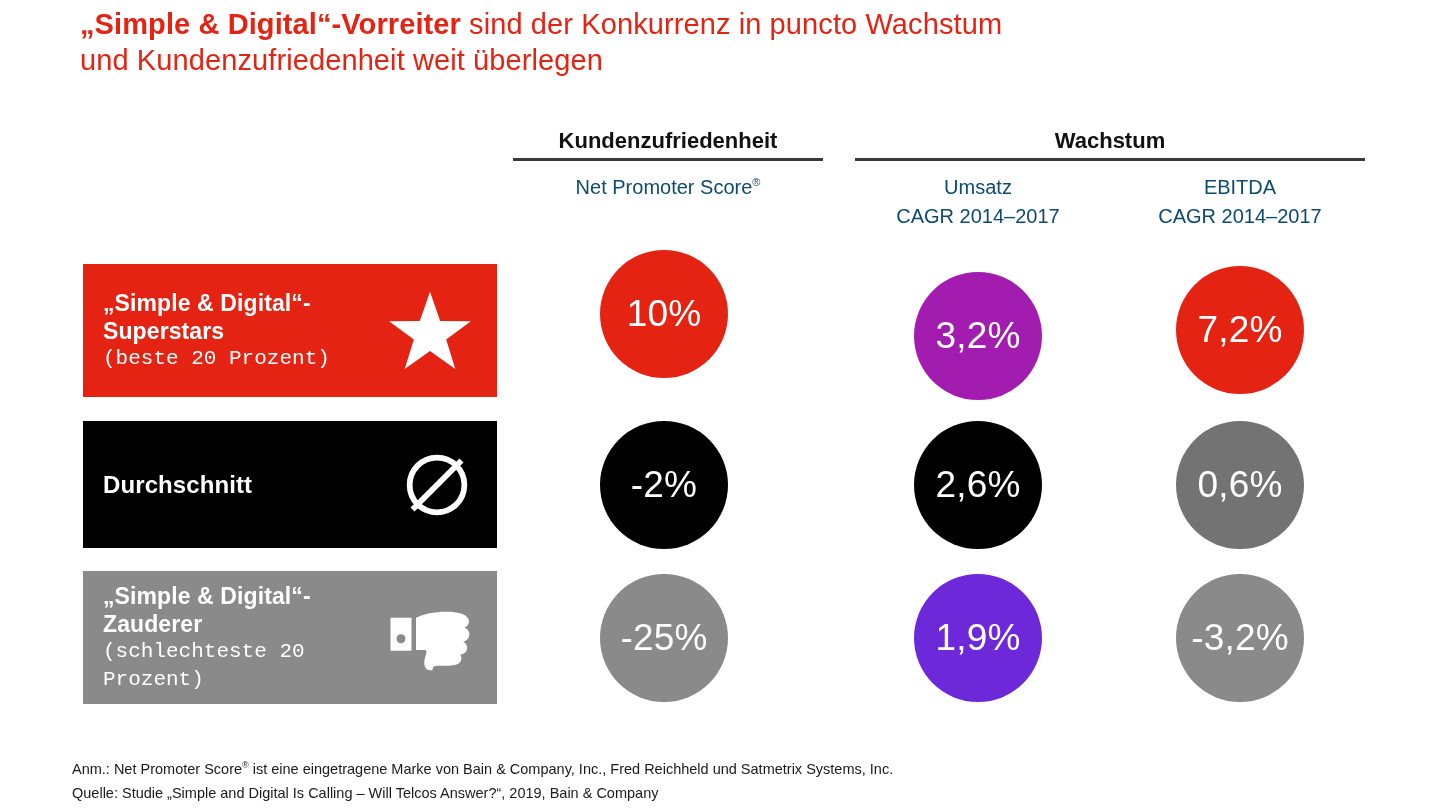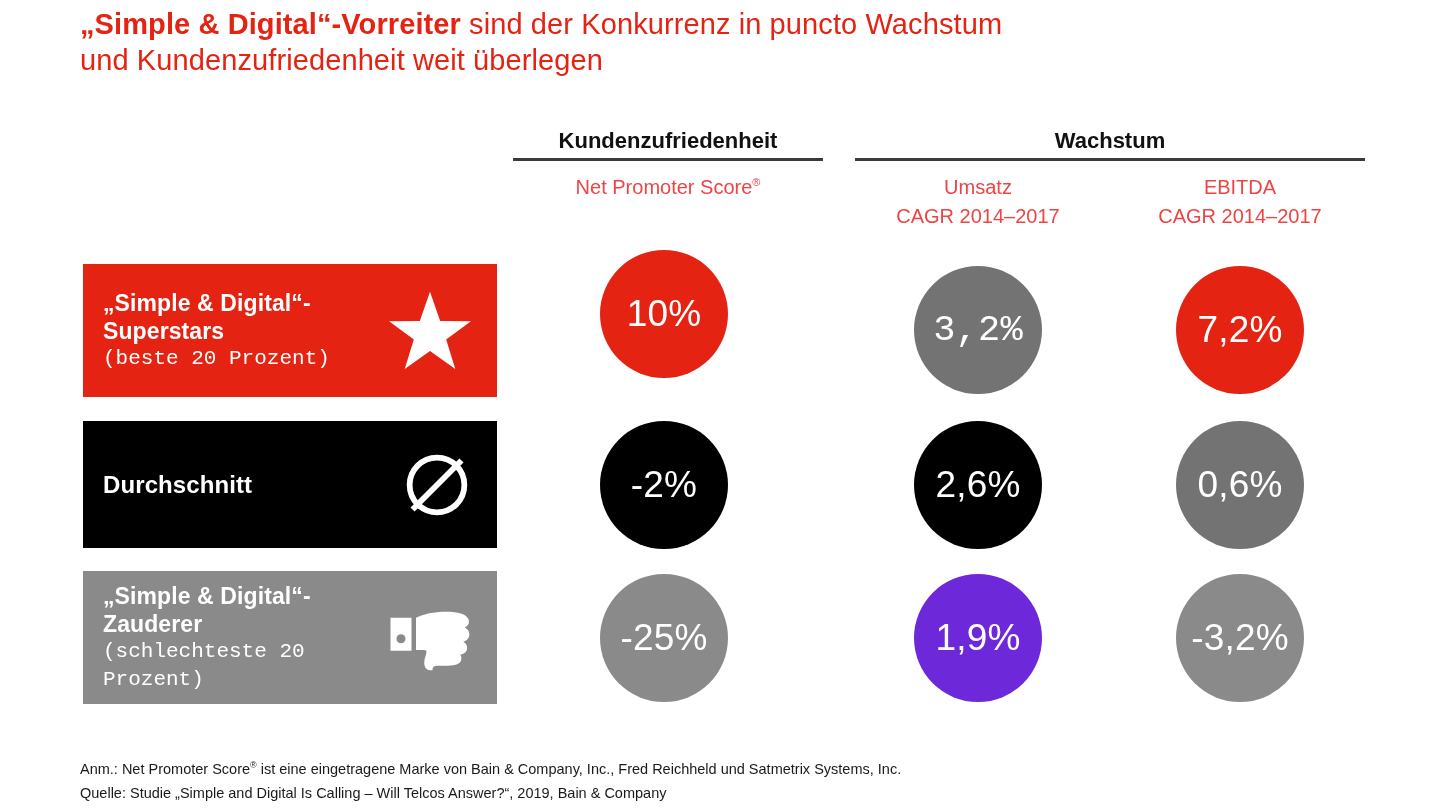--- a/index.html
+++ b/index.html
@@ -19,21 +19,21 @@
   .title .strong{font-weight:700;}
 
   
   .grp{
     position:absolute;text-align:center;font-weight:700;font-size:22px;
     color:#111;line-height:26px;
   }
   .grp-rule{position:absolute;height:3px;background:#3a3a3a;}
   .subhead{
     position:absolute;text-align:center;font-size:20px;line-height:29px;
-    color:#ef4444;font-weight:400;
+    color:#0c4a6e;font-weight:400;
   }
   .subhead sup{font-size:11px;vertical-align:super;line-height:0;}
 
   
   .band{
     position:absolute;left:83px;width:414px;
     display:flex;align-items:center;justify-content:space-between;
     box-sizing:border-box;padding:0 24px 0 20px;color:#ffffff;
   }
   .band-txt{max-width:300px;}
@@ -44,21 +44,21 @@
 
   
   .bub{
     position:absolute;width:128px;height:128px;border-radius:50%;
     display:flex;align-items:center;justify-content:center;
     color:#ffffff;font-size:37px;font-weight:400;letter-spacing:.2px;
   }
 
   
   .foot{
-    position:absolute;left:80px;font-size:14.5px;line-height:22px;color:#1a1a1a;
+    position:absolute;left:72px;font-size:14.5px;line-height:22px;color:#1a1a1a;
   }
   .foot sup{font-size:9px;vertical-align:super;line-height:0;}
 </style>
 </head>
 <body>
 
 <div class="stage">
 
   <div class="title">
     <span class="strong">„Simple &amp; Digital“-Vorreiter</span><span> sind der Konkurrenz in puncto Wachstum</span><br>
@@ -134,21 +134,21 @@
   <div class="bub" style="left:600px;top:250px;background:#e42313;">
     <span>10%</span>
   </div>
   <div class="bub" style="left:600px;top:421px;background:#000000;">
     <span>-2%</span>
   </div>
   <div class="bub" style="left:600px;top:574px;background:#8a8a8a;">
     <span>-25%</span>
   </div>
 
-  <div class="bub" style="left:914px;top:266px;background:#737373;font-family:Liberation Mono, monospace;">
+  <div class="bub" style="left:914px;top:272px;background:#a21caf;">
     <span>3,2%</span>
   </div>
   <div class="bub" style="left:914px;top:421px;background:#000000;">
     <span>2,6%</span>
   </div>
   <div class="bub" style="left:914px;top:574px;background:#6d28d9;">
     <span>1,9%</span>
   </div>
 
   <div class="bub" style="left:1176px;top:266px;background:#e42313;">

